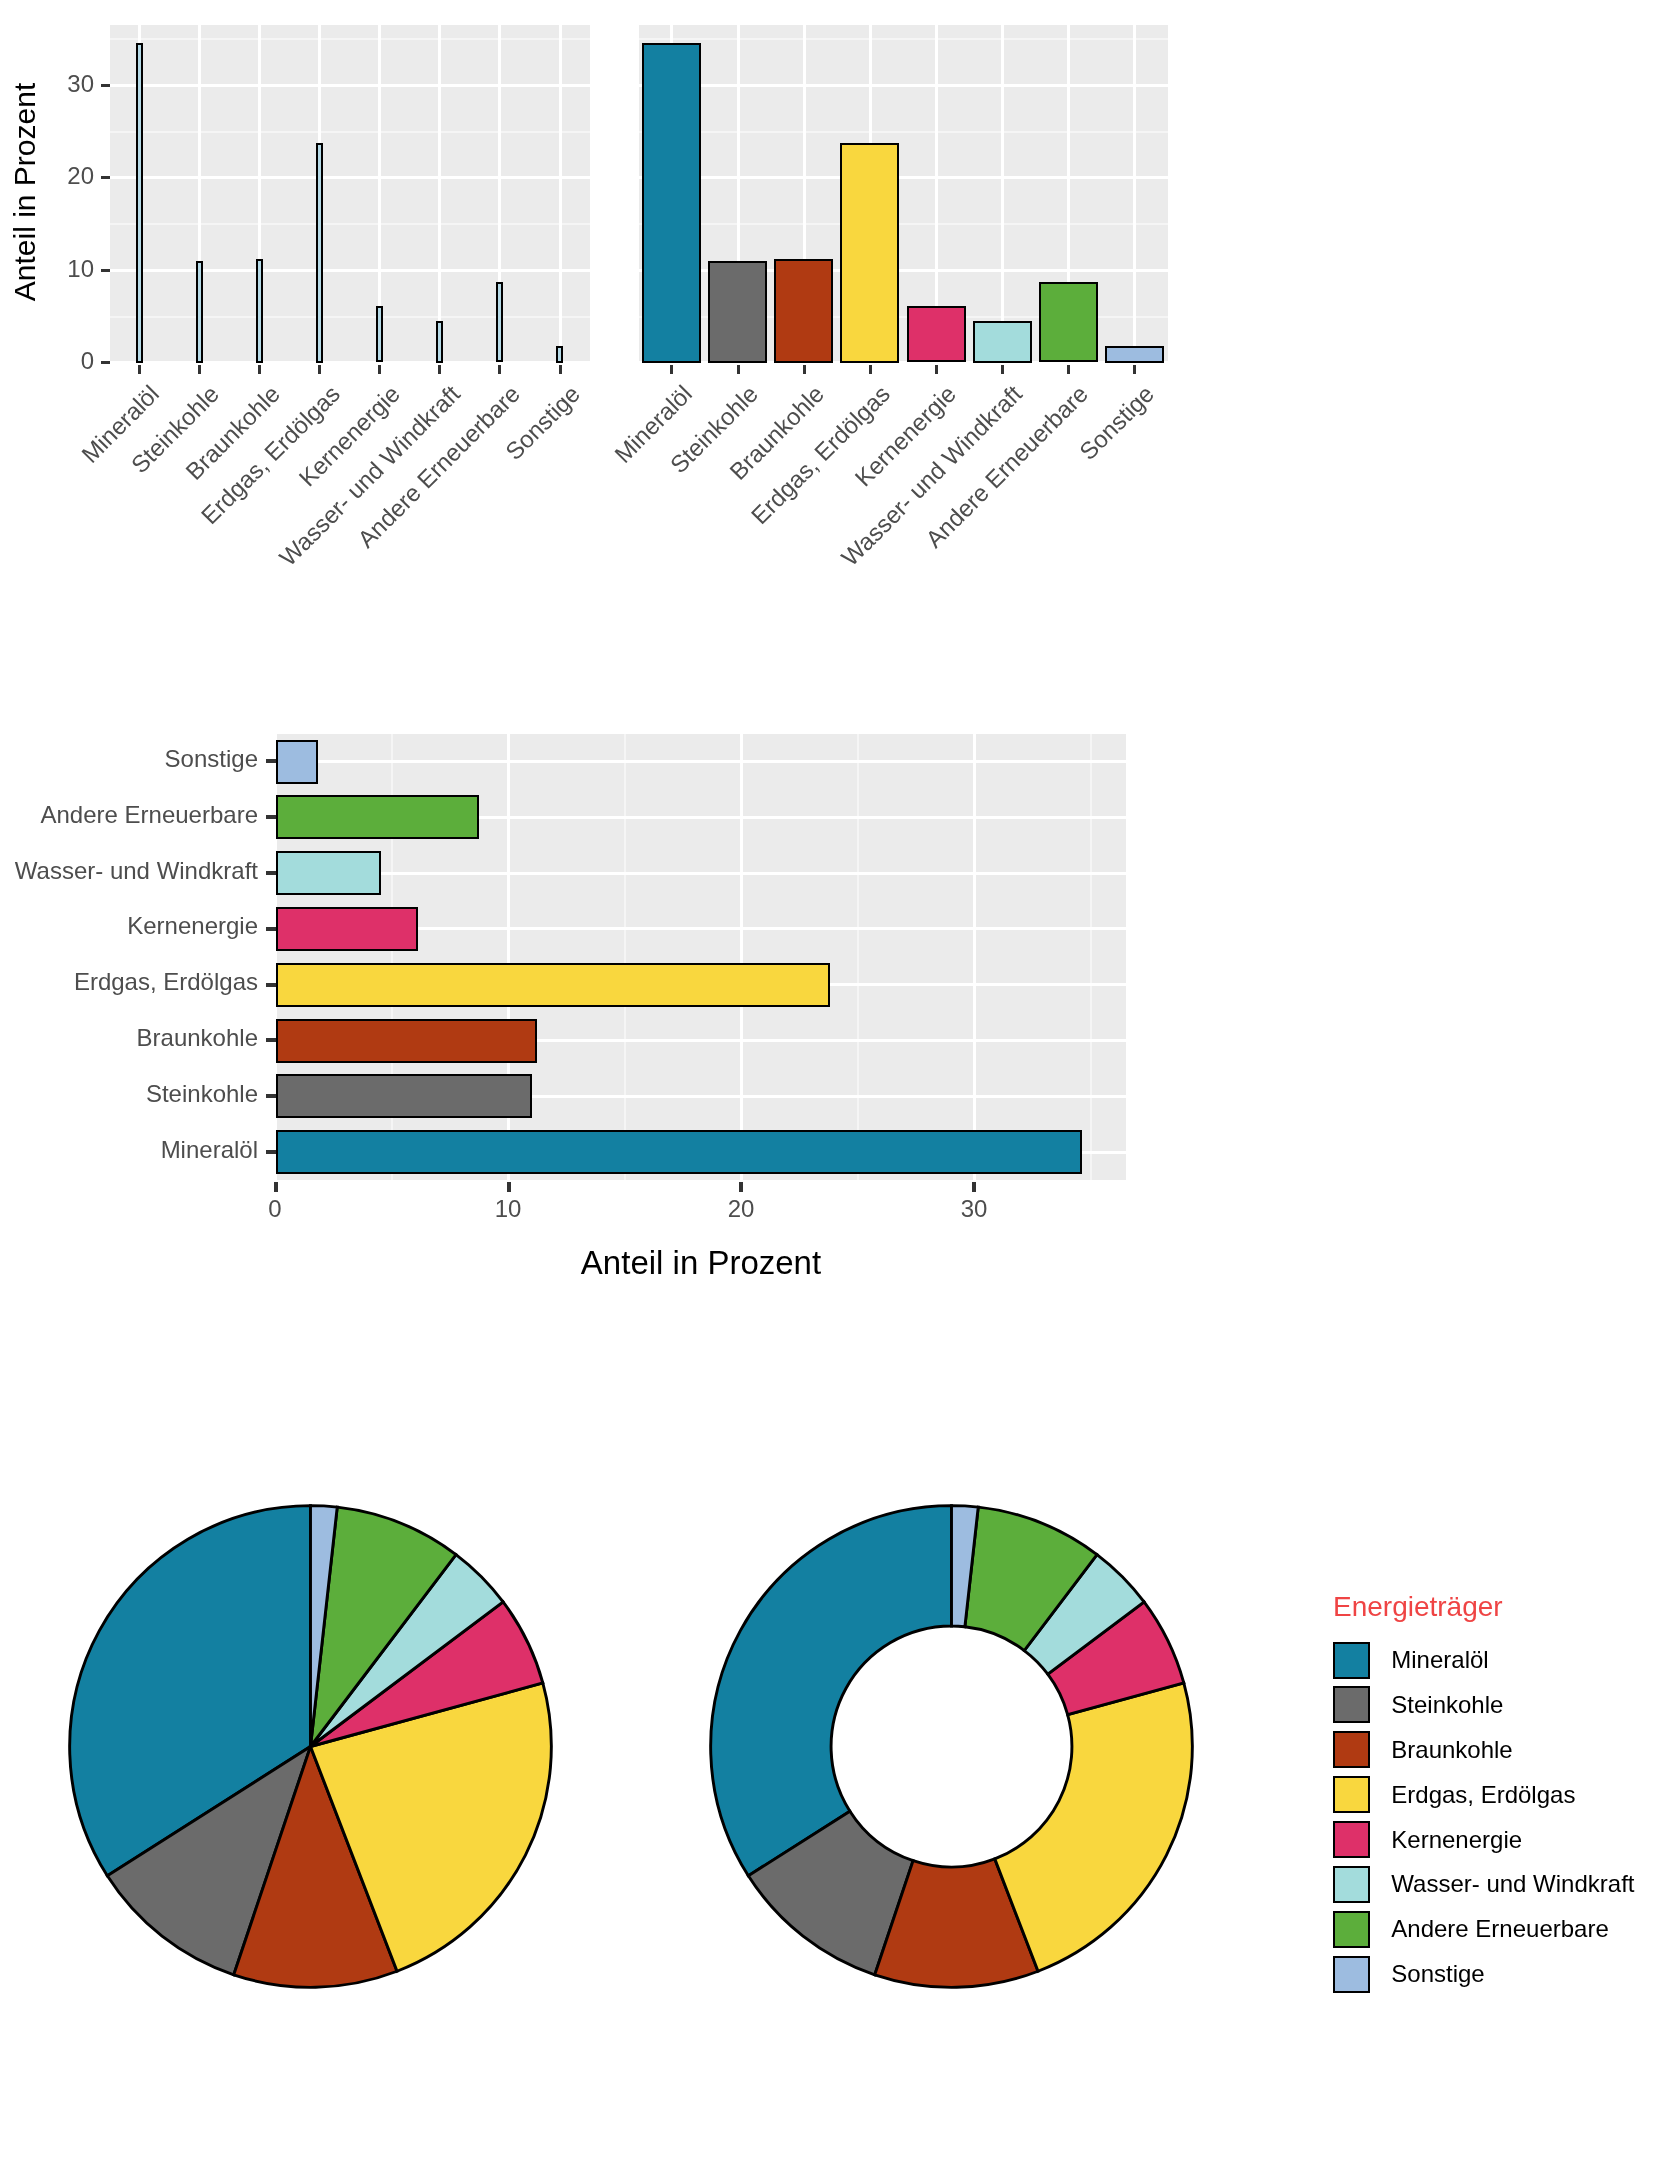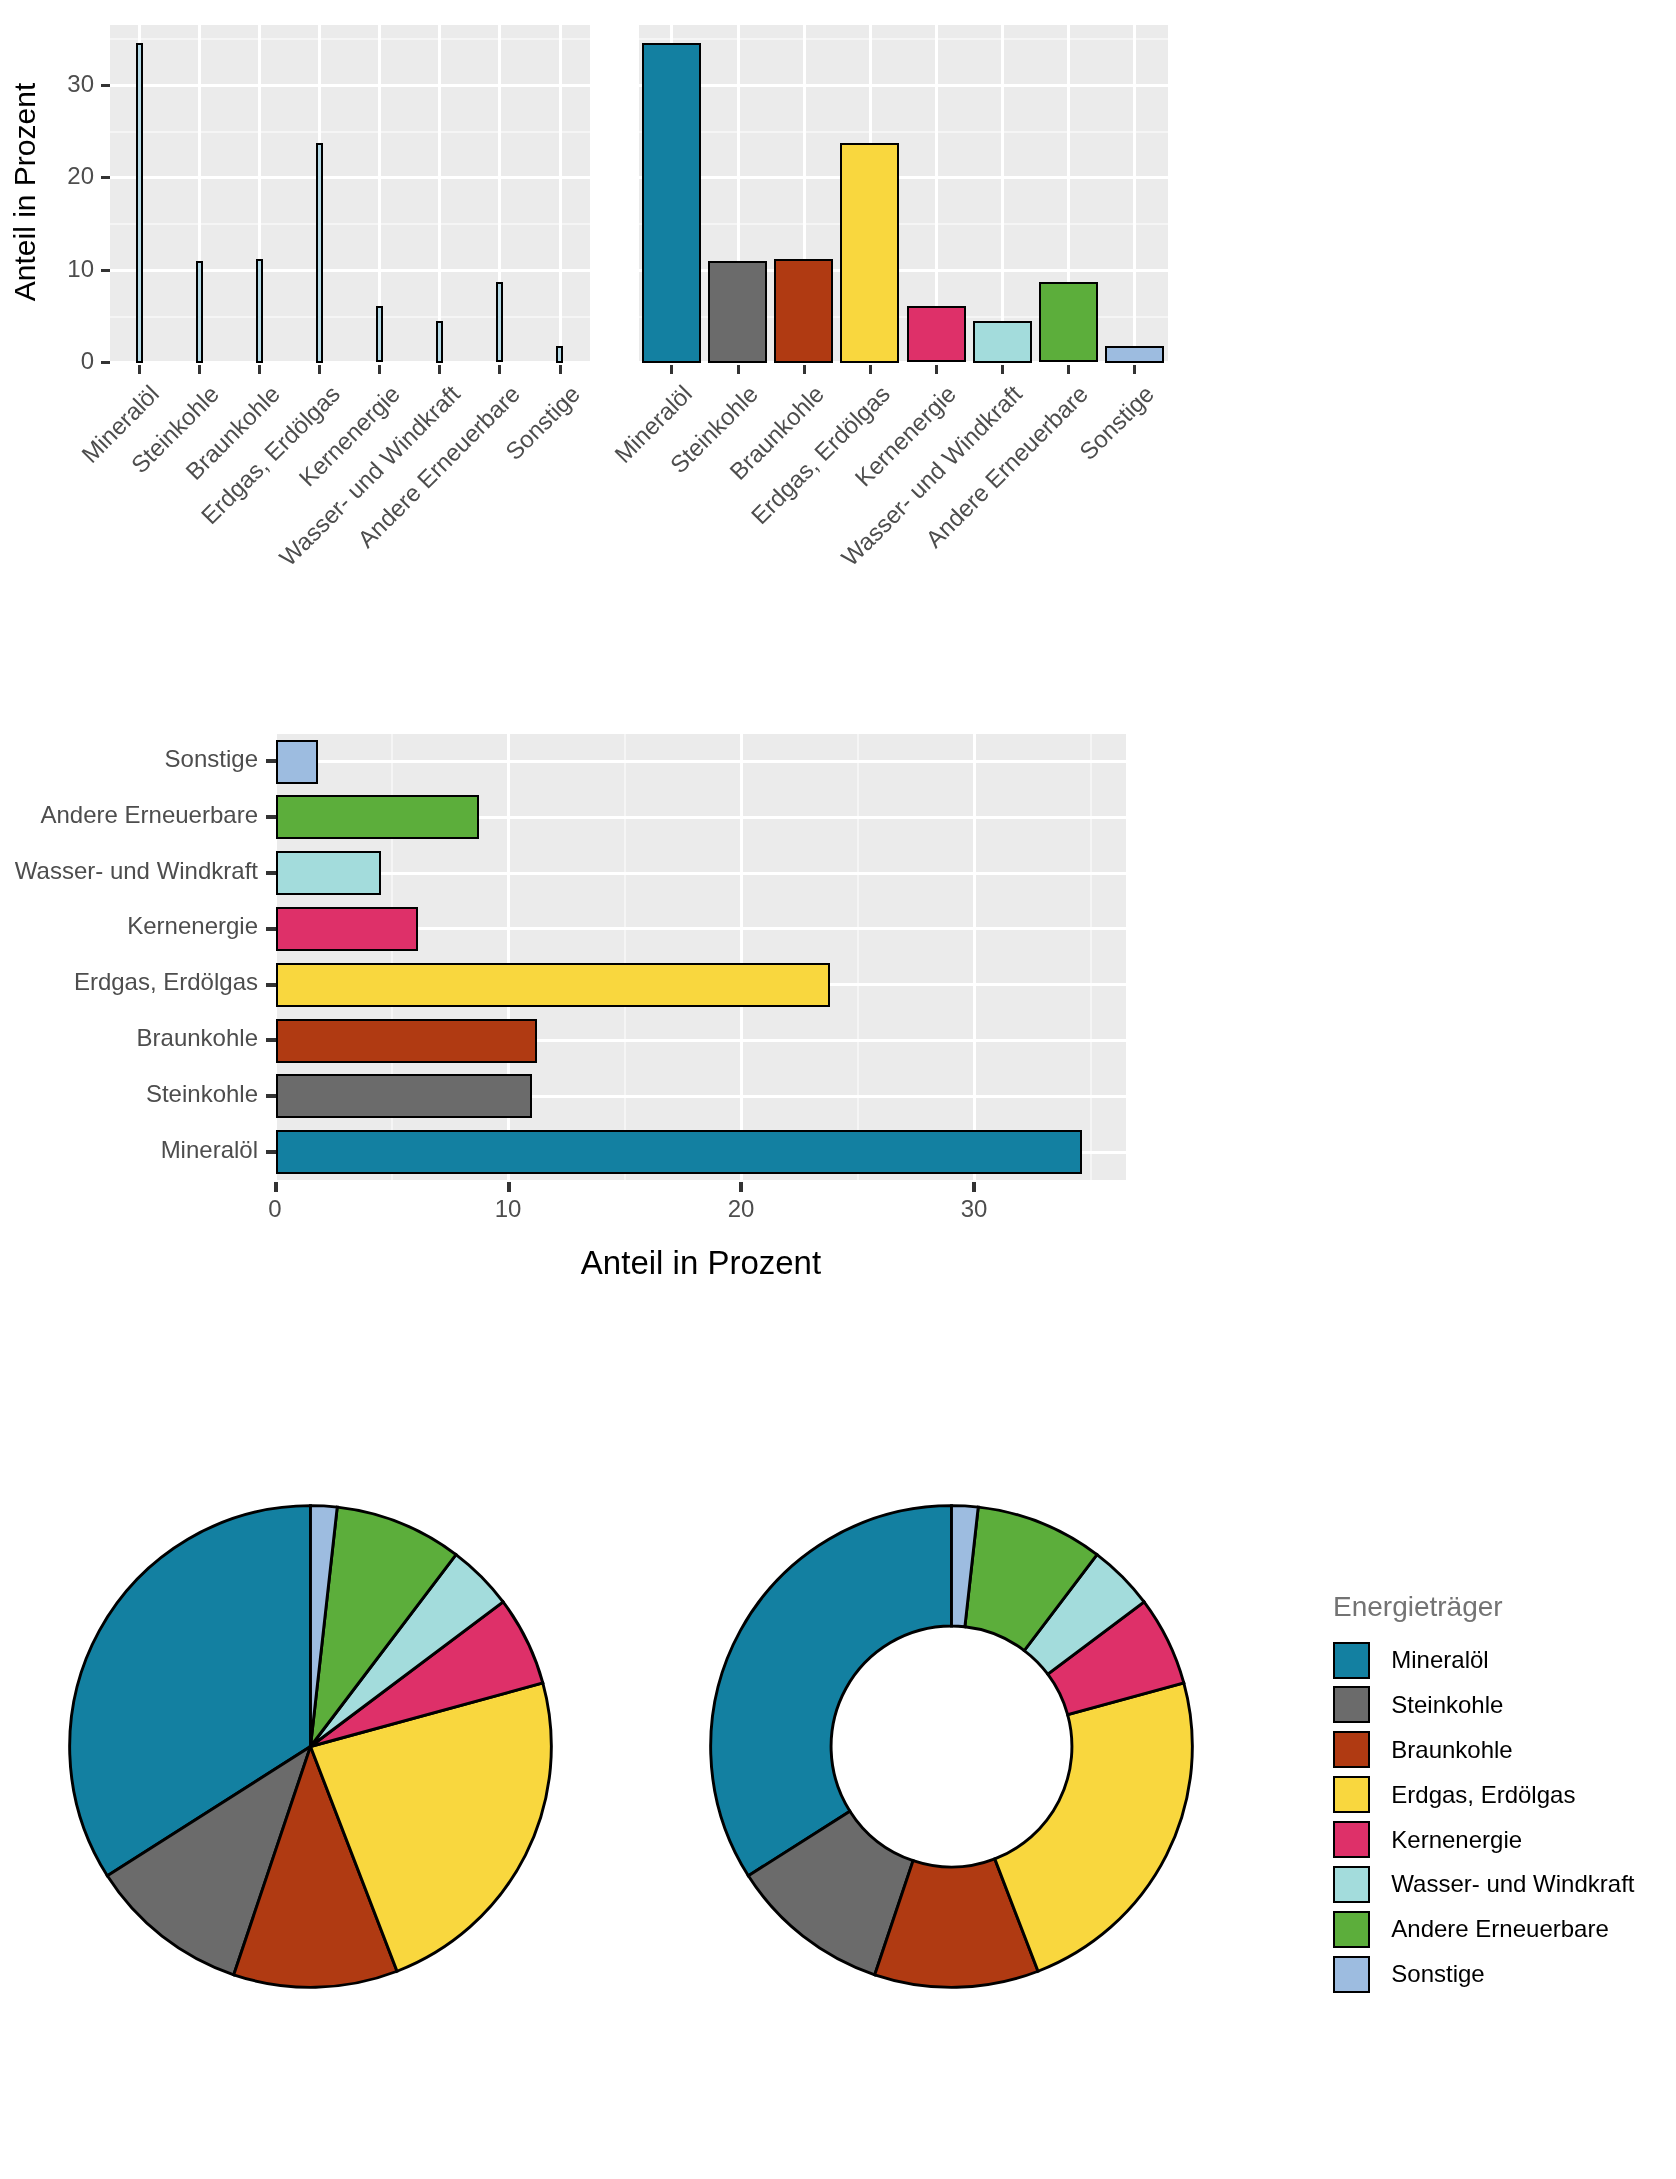--- a/index.html
+++ b/index.html
@@ -18,21 +18,21 @@
   .tick{position:absolute;background:#333333;}
   .axistext{position:absolute;color:#4D4D4D;font-size:24px;white-space:nowrap;}
   .axistitle{position:absolute;color:#000;font-size:30px;white-space:nowrap;}
   .bar{position:absolute;border:2.9px solid #000;box-sizing:border-box;}
   .hbar{position:absolute;border:2.9px solid #000;box-sizing:border-box;}
 
   .rot45{transform-origin:right top;transform:rotate(-45deg);text-align:right;}
 
   
   #legend{position:absolute;left:1333px;top:1591px;}
-  #legend .ltitle{font-size:28px;color:#737373;margin-bottom:15.5px;}
+  #legend .ltitle{font-size:28px;color:#ef4444;margin-bottom:15.5px;}
   #legend .lrow{display:flex;align-items:center;height:43px;margin-bottom:1.9px;}
   #legend .lkey{width:37px;height:37px;border:2.9px solid #000;box-sizing:border-box;margin-right:21.3px;}
   #legend .llab{font-size:24px;color:#000;white-space:nowrap;}
 
   
   .piewrap{position:absolute;}
   .pie-svg{display:block;}
 </style>
 </head>
 <body>

